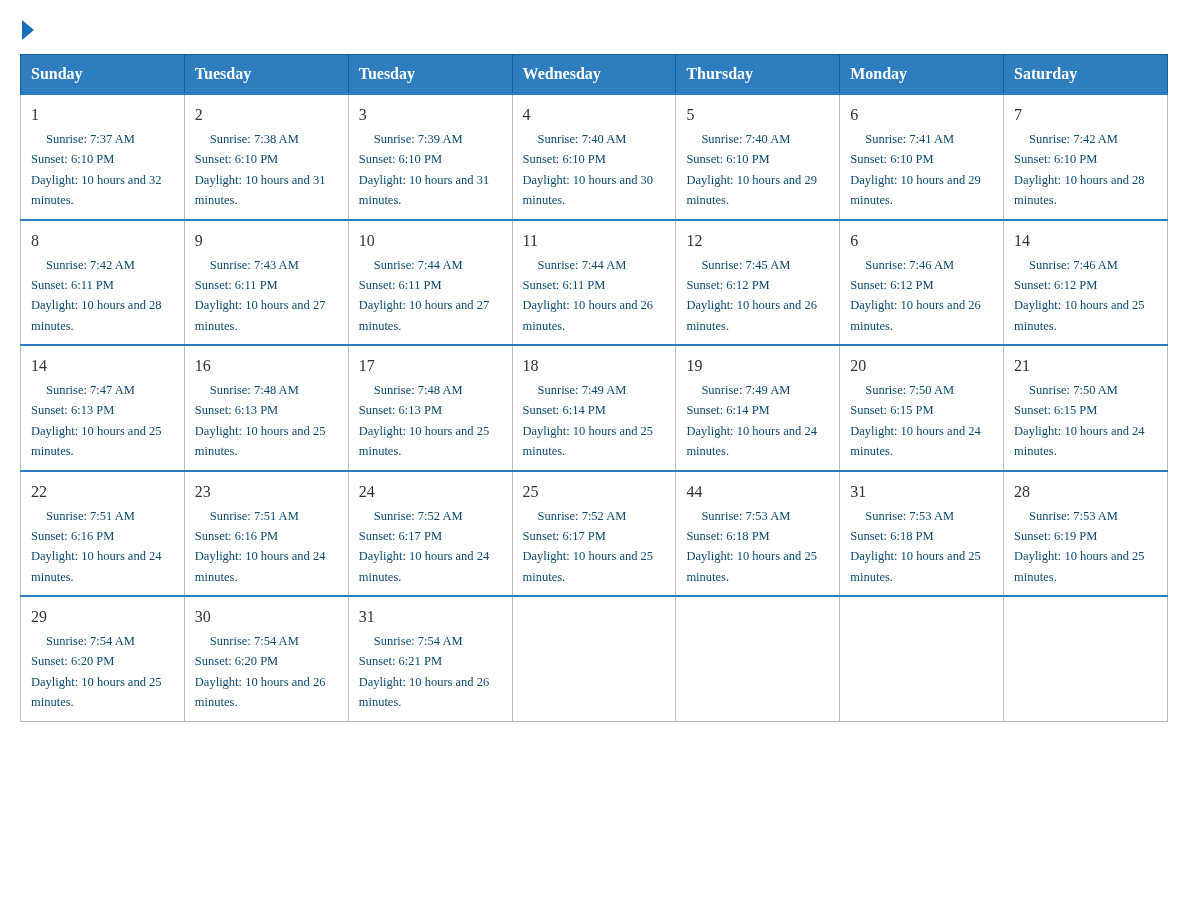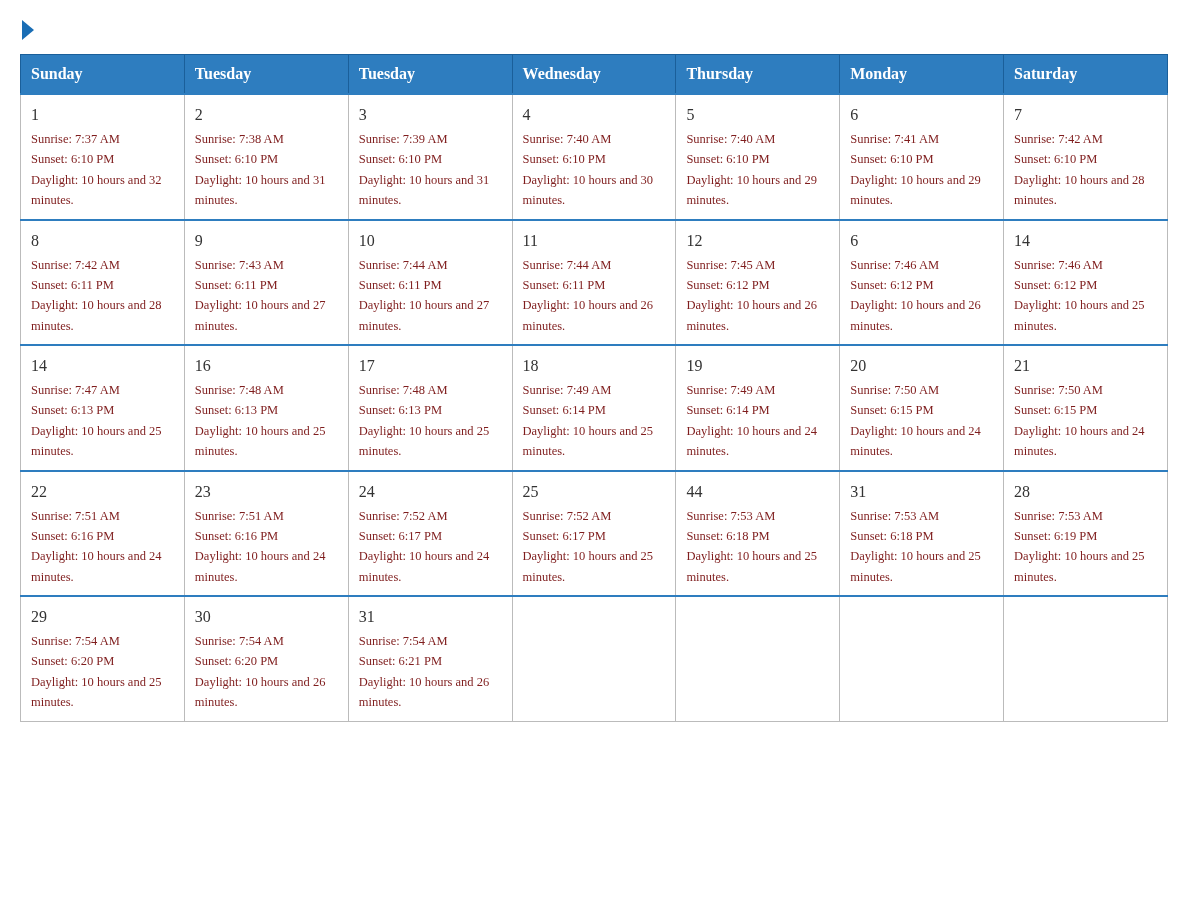--- a/index.html
+++ b/index.html
@@ -89,22 +89,23 @@
     }
     .day-number {
       font-size: 16px;
       font-weight: normal;
       color: #333;
       display: block;
       margin-bottom: 2px;
     }
     .day-info {
       font-size: 12.5px;
-      color: #7f1d1d;
+      color: #0c4a6e;
       line-height: 1.55;
+      margin-left: 15px;
     }
     .calendar tr {
       border-bottom: 2px solid #2e7dbf;
     }
     .calendar tbody tr:last-child {
       border-bottom: none;
     }
     .empty-cell {
       background: #fff;
     }

